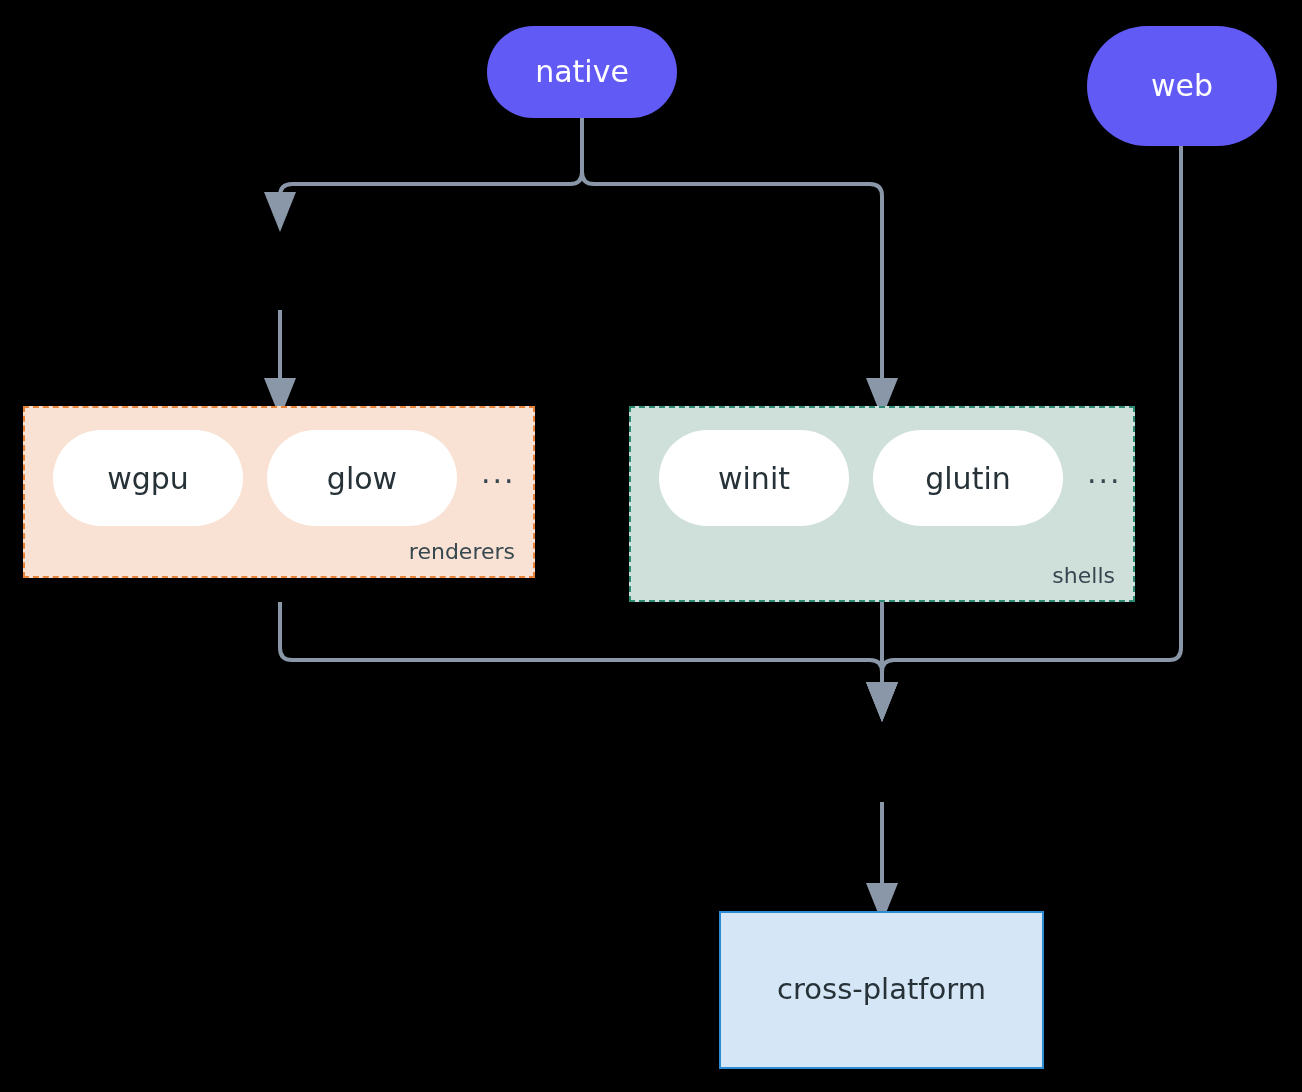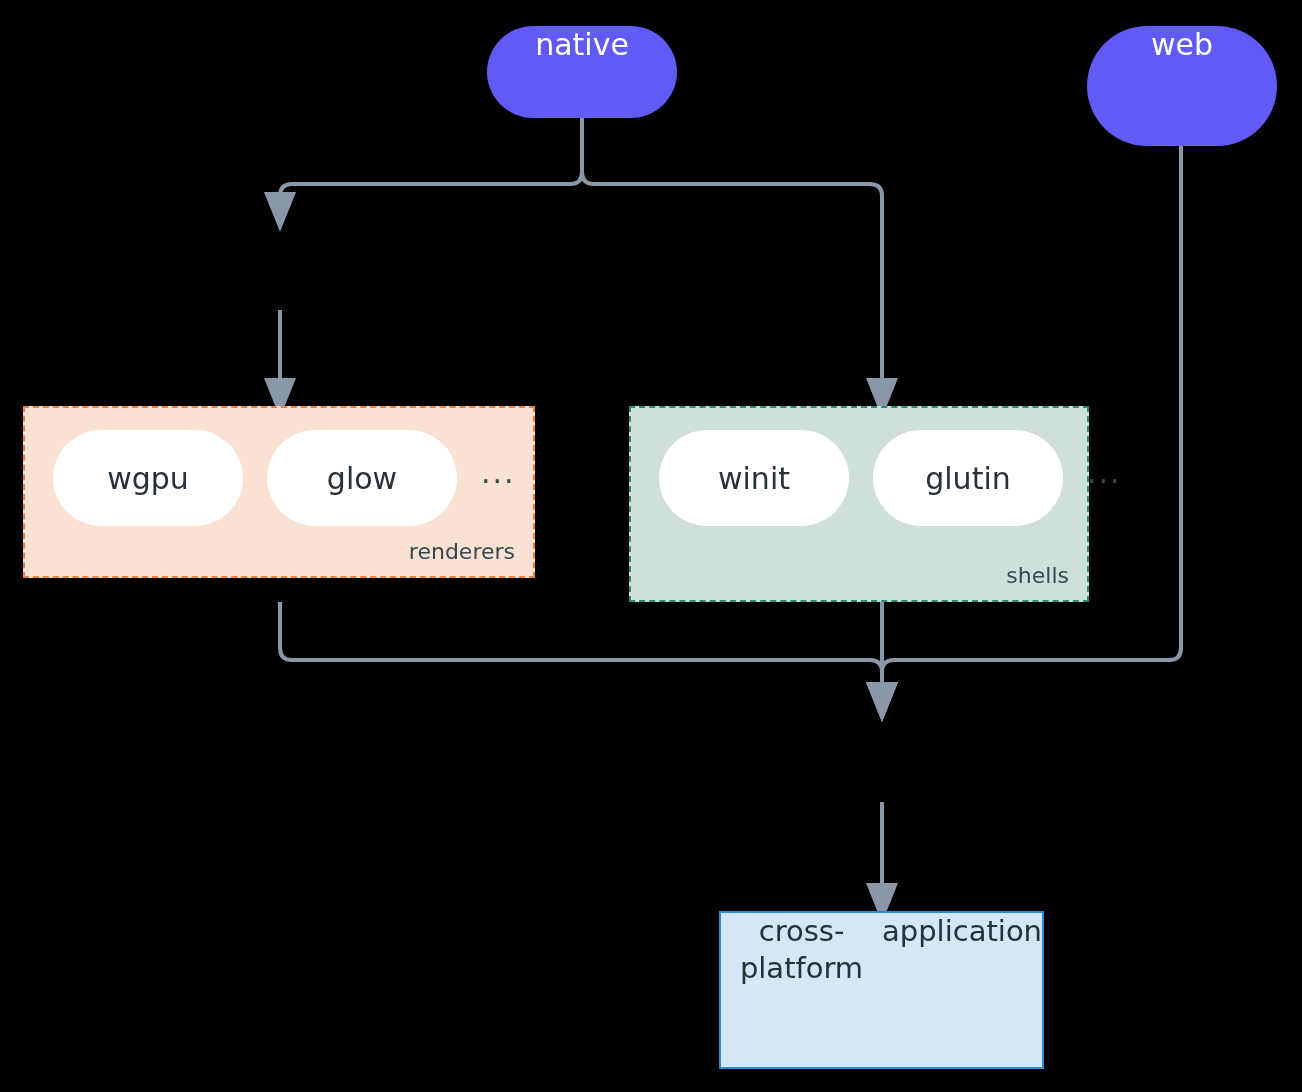--- a/index.html
+++ b/index.html
@@ -19,20 +19,21 @@
     position: absolute;
     left: 0;
     top: 0;
     width: 1302px;
     height: 1092px;
     pointer-events: none;
   }
   .node {
     position: absolute;
     display: flex;
+    align-items: center;
     justify-content: center;
     box-sizing: border-box;
     text-align: center;
     line-height: 1.28;
   }
   
   .pill {
     border-radius: 999px;
     color: #ffffff;
     font-size: 30px;
@@ -57,21 +58,21 @@
   .container {
     position: absolute;
     box-sizing: border-box;
   }
   .cluster-renderers {
     left: 23px; top: 406px; width: 512px; height: 172px;
     background: #F9E2D3;
     border: 2px dashed #E8833A;
   }
   .cluster-shells {
-    left: 629px; top: 406px; width: 460px; height: 196px;
+    left: 629px; top: 406px; width: 506px; height: 196px;
     background: #CFE0DB;
     border: 2px dashed #2E8B73;
   }
   .cluster-row {
     position: absolute;
     left: 0; top: 22px;
     width: 100%;
     display: flex;
     align-items: center;
     padding-left: 28px;
@@ -173,16 +174,15 @@
         <span>glutin</span>
       </div>
       <div class="ellipsis">...</div>
     </div>
     <div class="cluster-label">shells</div>
   </div>
 
 
   <div class="node node-app">
     <span class="line">cross-platform</span>
-    <span class="line">application</span>
   </div>
 
 </div>
 
 </body></html>

